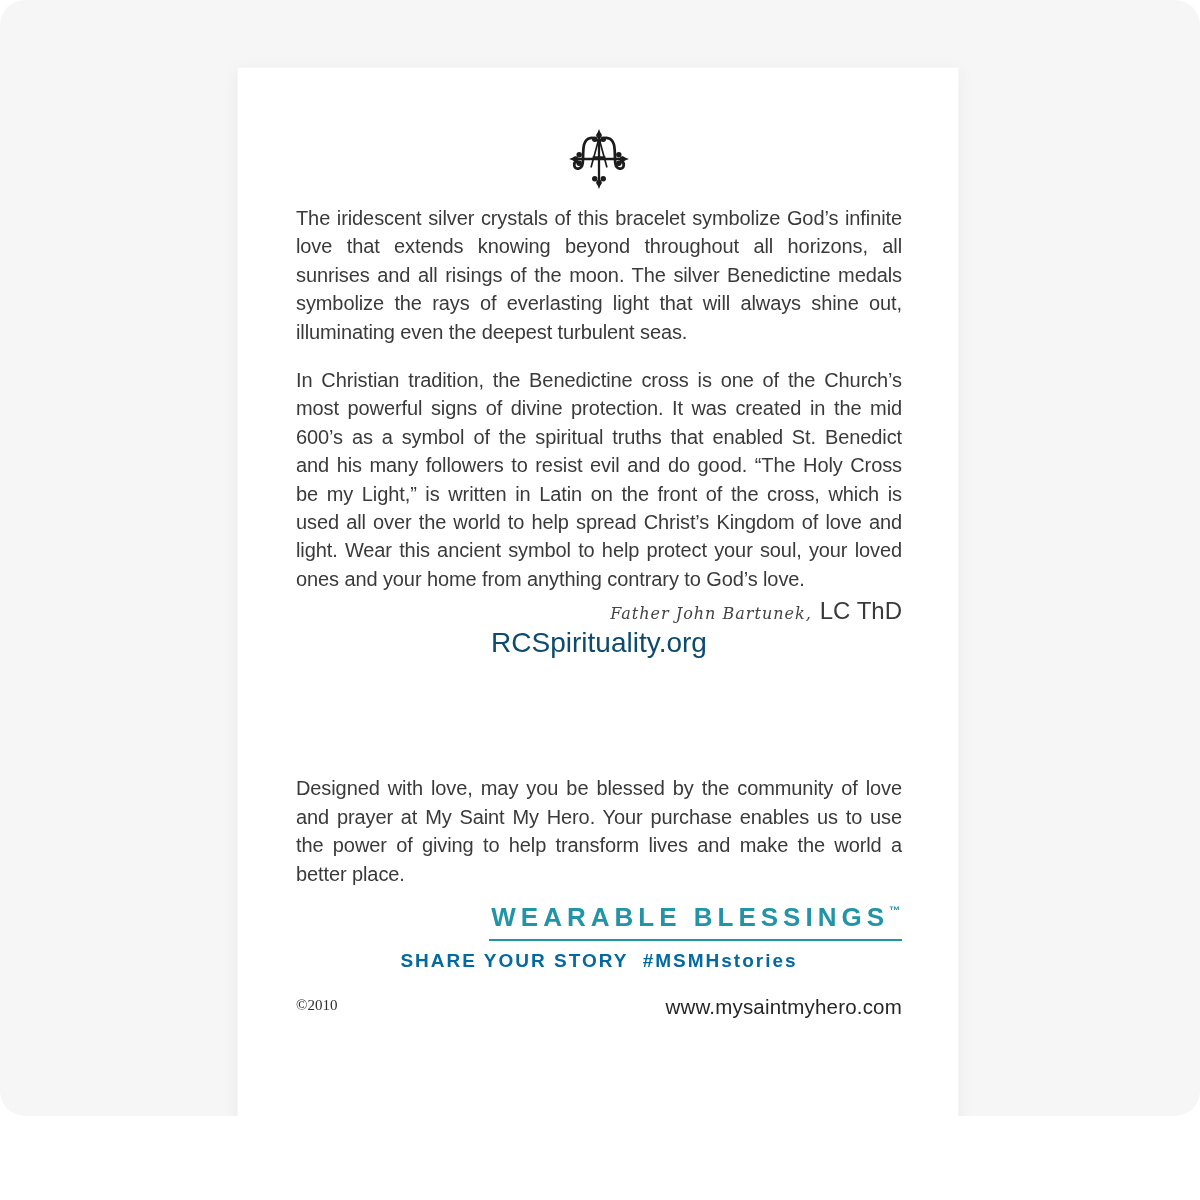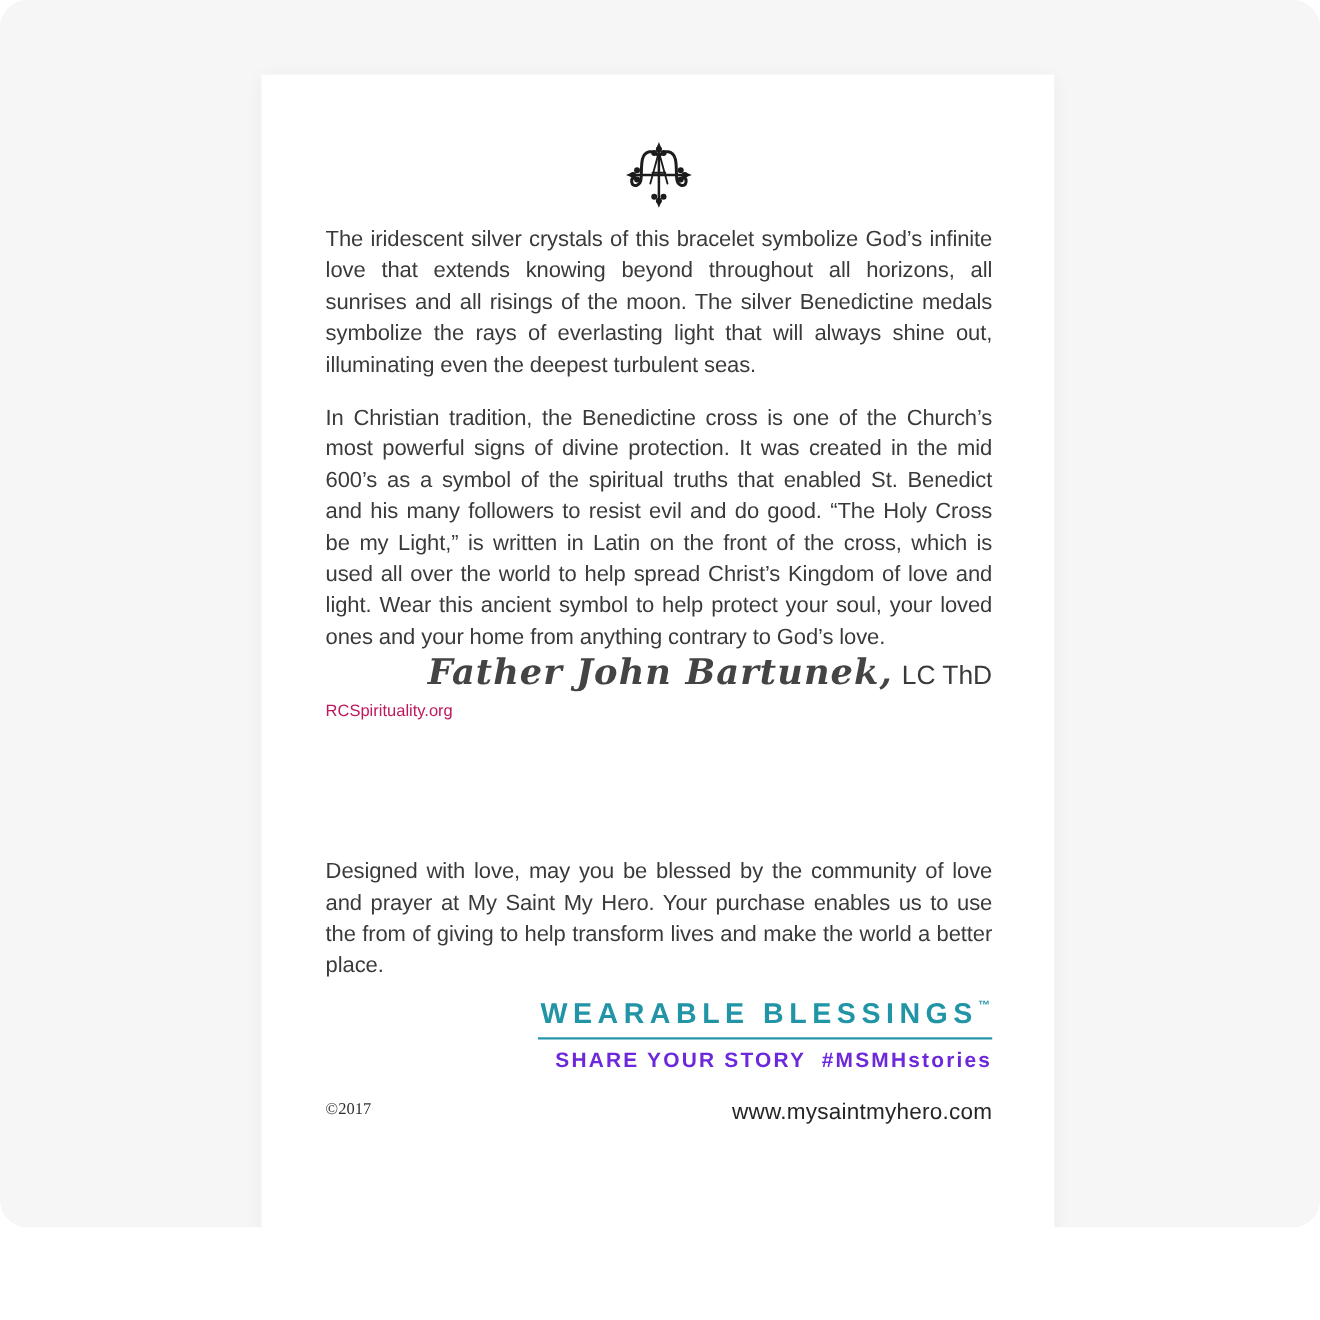--- a/index.html
+++ b/index.html
@@ -40,34 +40,33 @@
   .signature-row{
     margin-top:2px;
     text-align:right;
     color:#3a3a3a;
     line-height:32px;
     white-space:nowrap;
   }
   .signature-name{
     font-family:"DejaVu Serif", serif;
     font-style:italic;
-    font-size:32px;
+    font-size:16px;
     letter-spacing:1px;
     color:#444;
-    font-weight:bold;
   }
   .signature-credentials{
     font-size:24px;
     margin-left:8px;
   }
   .signature-org{
-    text-align:left;
-    font-size:15px;
+    text-align:center;
+    font-size:28px;
     line-height:26px;
-    color:#be185d;
+    color:#0c4a6e;
   }
   .brand-block{
     margin-top:14px;
     text-align:right;
   }
   .brand-title{
     display:inline-block;
     font-size:26px;
     font-weight:bold;
     letter-spacing:5px;
@@ -155,27 +154,27 @@
 
     <p class="body-text p1">The iridescent silver crystals of this bracelet symbolize God’s infinite love that extends knowing beyond throughout all horizons,  all sunrises and all risings of the moon. The silver Benedictine medals symbolize the rays of everlasting light that will always shine out, illuminating even the deepest turbulent seas.</p>
 
     <p class="body-text p2">In Christian tradition, the Benedictine cross is one of the Church’s most powerful signs of divine protection. It was created in the mid 600’s as a symbol of the spiritual truths that enabled St. Benedict and his many followers to resist evil and do good. “The Holy Cross be my Light,” is written in Latin on the front of the cross, which is used all over the world to help spread Christ’s Kingdom of love and light. Wear this ancient symbol to help protect your soul, your loved ones and your home from anything contrary to God’s love.</p>
 
     <div class="signature-row">
       <span class="signature-name">Father John Bartunek,</span><span class="signature-credentials">LC ThD</span>
     </div>
     <div class="signature-org">RCSpirituality.org</div>
 
-    <p class="body-text p3">Designed with love, may you be blessed by the community of love and prayer at My Saint My Hero. Your purchase enables us to use the from of giving to help transform lives and make the world a better place.</p>
+    <p class="body-text p3">Designed with love, may you be blessed by the community of love and prayer at My Saint My Hero. Your purchase enables us to use the power of giving to help transform lives and make the world a better place.</p>
 
     <div class="brand-block">
       <span class="brand-title teal" style="color: rgb(33, 148, 166); border-bottom-color: rgb(33, 148, 166);"><span>WEARABLE BLESSINGS</span><sup>™</sup></span>
     </div>
 
-    <div class="brand-tagline teal" style="color: #6d28d9; text-align: right;">SHARE YOUR STORY  #MSMHstories</div>
+    <div class="brand-tagline teal" style="color: #0369a1;">SHARE YOUR STORY  #MSMHstories</div>
 
     <div class="footer-row">
-      <span class="copyright">©2017</span>
+      <span class="copyright">©2010</span>
       <div class="website">www.mysaintmyhero.com</div>
     </div>
 
   </div>
 </div>
 
 </body></html>

